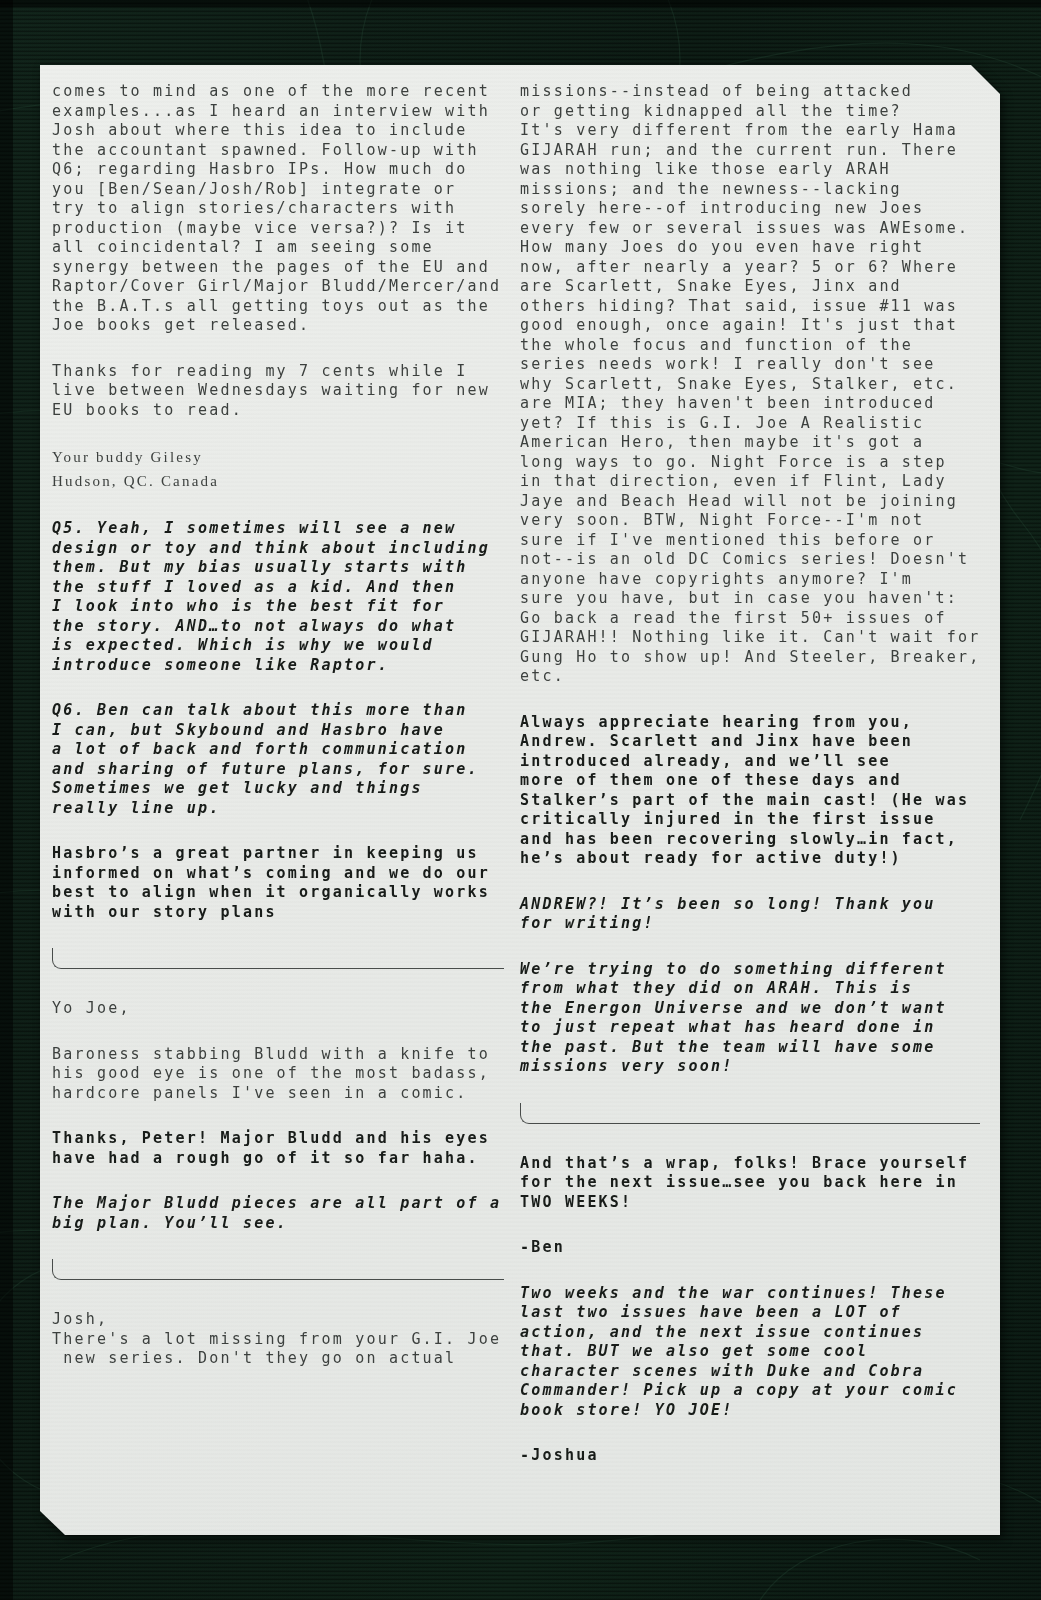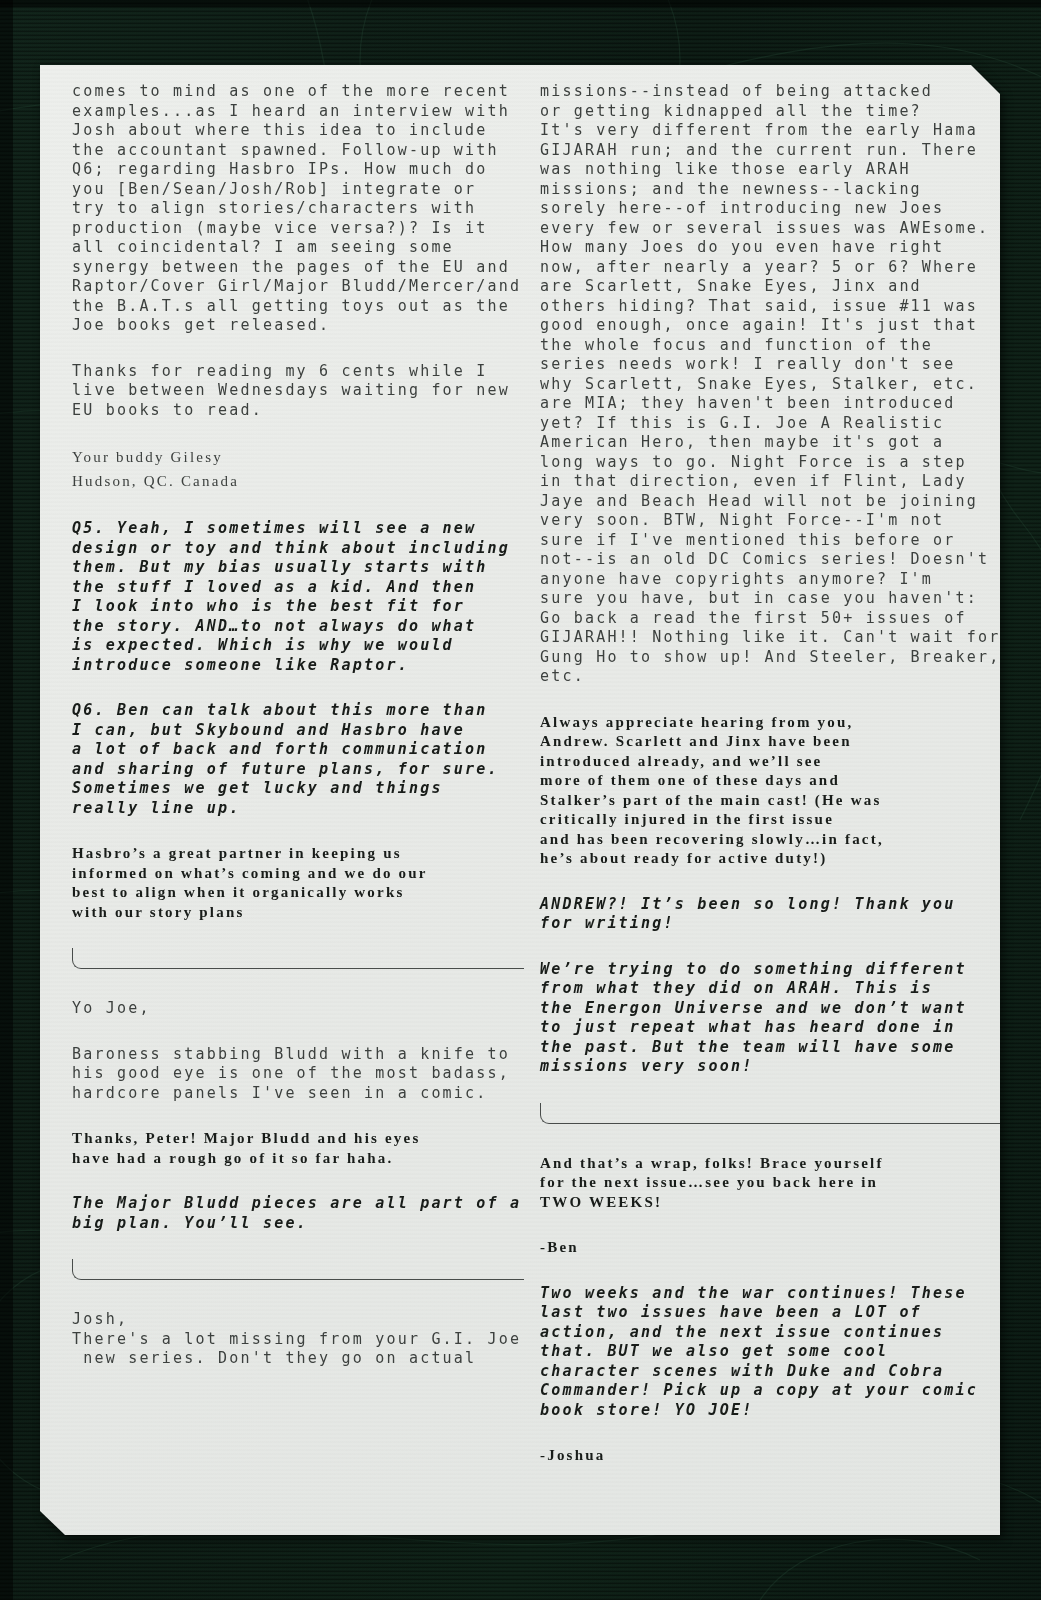--- a/index.html
+++ b/index.html
@@ -31,37 +31,37 @@
   
   .paper-shadow { position: absolute; left: 40px; top: 65px;
     filter: drop-shadow(3px 4px 5px rgba(0,0,0,0.55)); }
   .paper {
     width: 960px; height: 1470px;
     background:
       repeating-linear-gradient(0deg, rgba(0,0,0,0.013) 0 2px, rgba(255,255,255,0.01) 2px 4px),
       linear-gradient(155deg, #edefec 0%, #e8eae7 45%, #e3e6e3 100%);
     clip-path: polygon(0 0, calc(100% - 29px) 0, 100% 29px, 100% 100%, 25px 100%, 0 calc(100% - 24px));
     box-sizing: border-box;
-    padding: 17px 14px 0 32px;
+    padding: 17px 14px 0 12px;
     display: flex; gap: 16px;
     overflow: hidden;
   }
   .col { flex: none; }
   .col-left  { width: 452px; }
   .col-right { width: 460px; }
   .block {
     white-space: pre;
     margin: 0 0 26px 0;
     font-size: 15px; line-height: 19.5px;
     letter-spacing: 2.2px;
     color: #3c403e;
     font-weight: 400;
   }
   .block.sig { line-height: 23.5px; font-family: Liberation Serif, serif; }
-  .block.bold { font-weight: 700; color: #181c19; font-family: Liberation Serif, serif; }
+  .block.bold { font-weight: 700; color: #181c19; }
   .block.bold-italic { font-weight: 700; font-style: italic; color: #181c19; }
   .divider {
     height: 20px;
     border-left: 1.5px solid #484c4a;
     border-bottom: 1.5px solid #484c4a;
     border-bottom-left-radius: 9px;
     margin: 0 0 30px 0;
   }
 </style>
 </head>
@@ -95,21 +95,21 @@
 the accountant spawned. Follow-up with
 Q6; regarding Hasbro IPs. How much do
 you [Ben/Sean/Josh/Rob] integrate or
 try to align stories/characters with
 production (maybe vice versa?)? Is it
 all coincidental? I am seeing some
 synergy between the pages of the EU and
 Raptor/Cover Girl/Major Bludd/Mercer/and
 the B.A.T.s all getting toys out as the
 Joe books get released.</div>
-        <div class="block regular">Thanks for reading my 6 cents while I
+        <div class="block regular">Thanks for reading my 7 cents while I
 live between Wednesdays waiting for new
 EU books to read.</div>
         <div class="block sig">Your buddy Gilesy
 Hudson, QC. Canada</div>
         <div class="block bold-italic">Q5. Yeah, I sometimes will see a new
 design or toy and think about including
 them. But my bias usually starts with
 the stuff I loved as a kid. And then
 I look into who is the best fit for
 the story. AND…to not always do what

